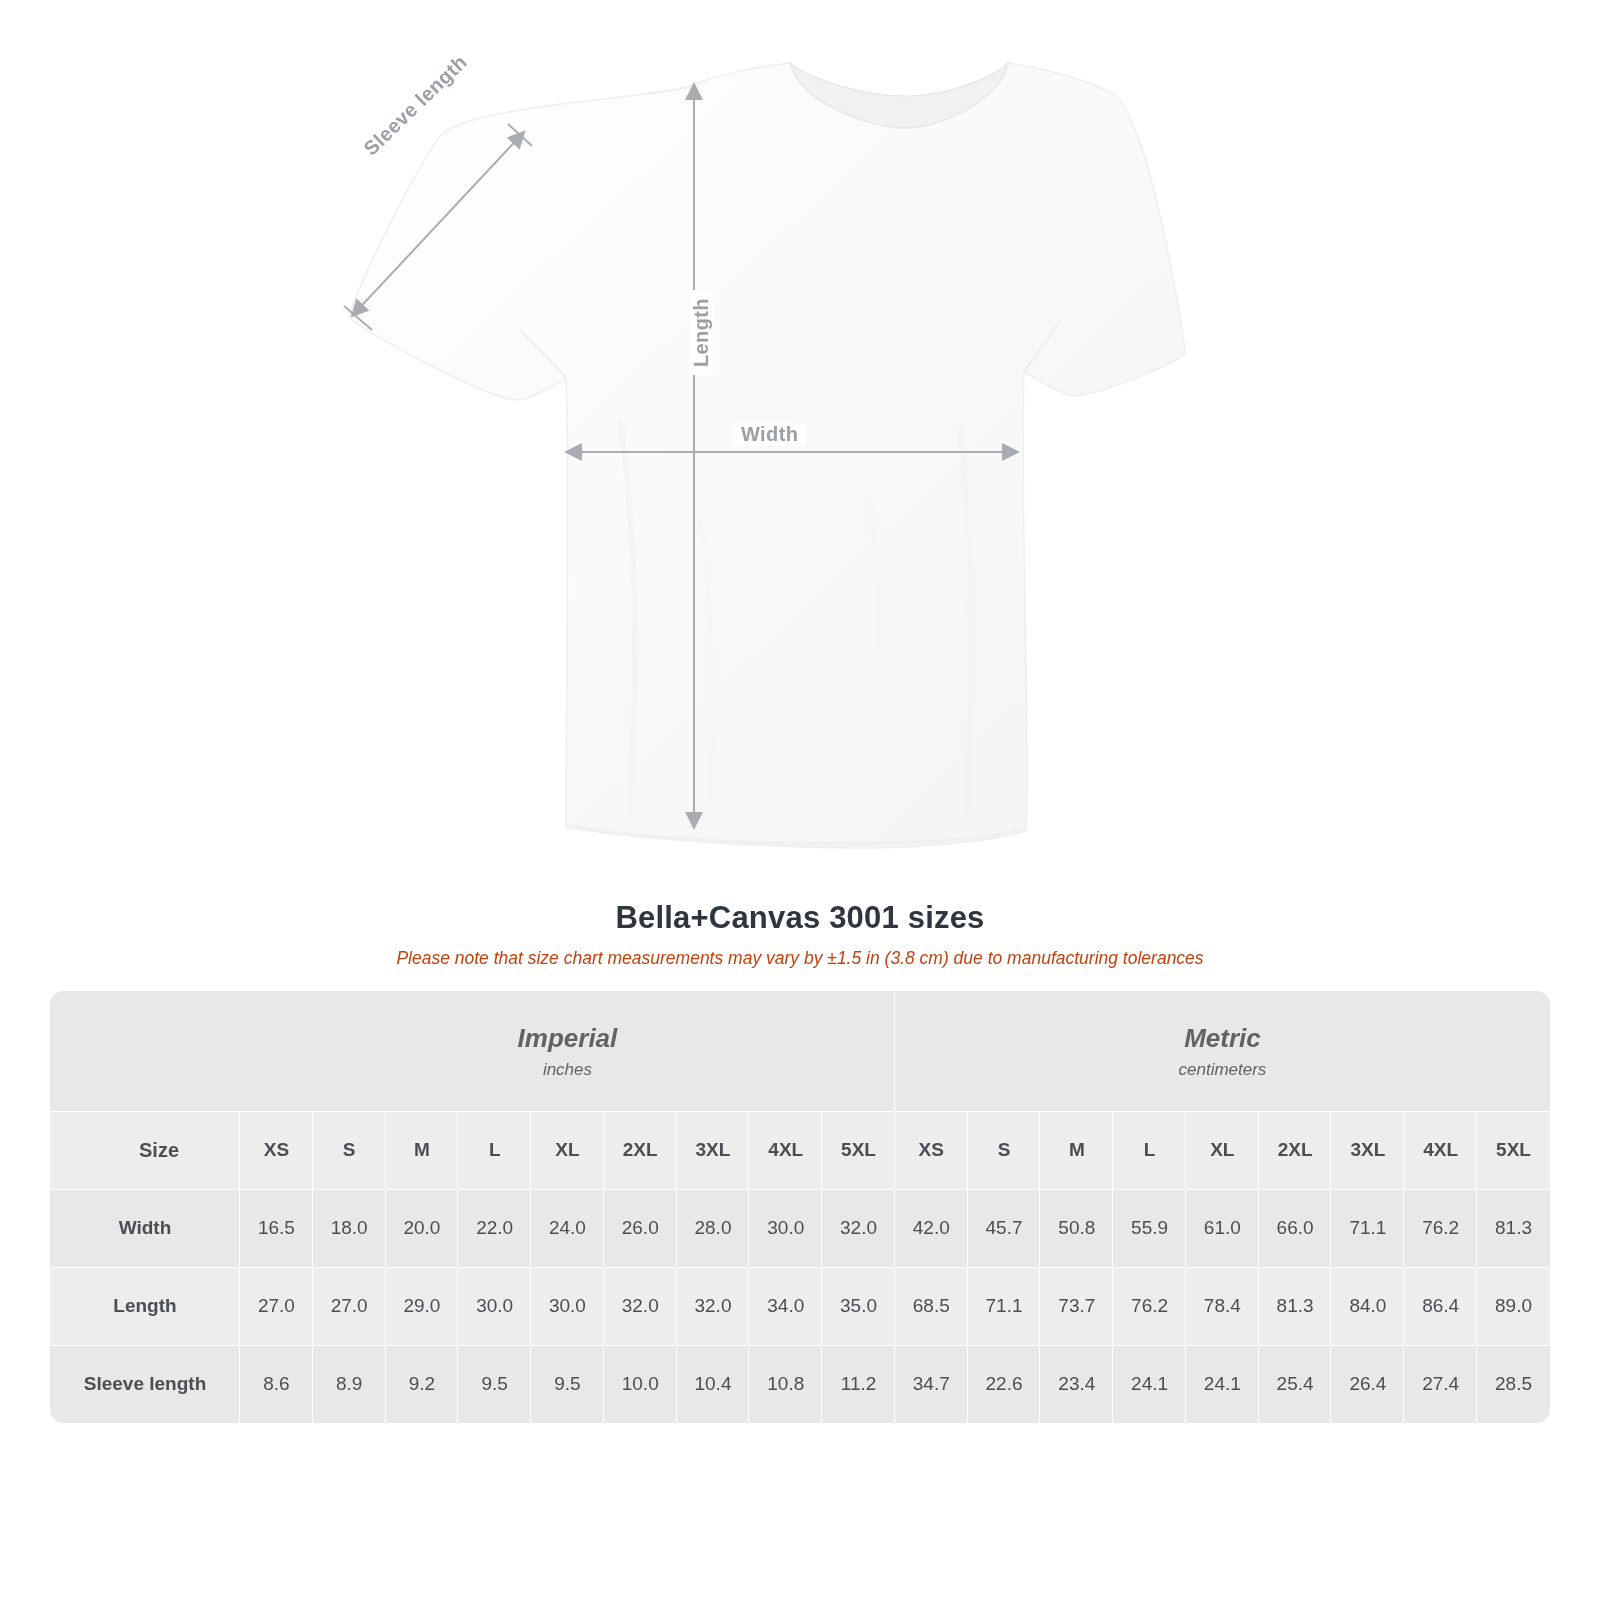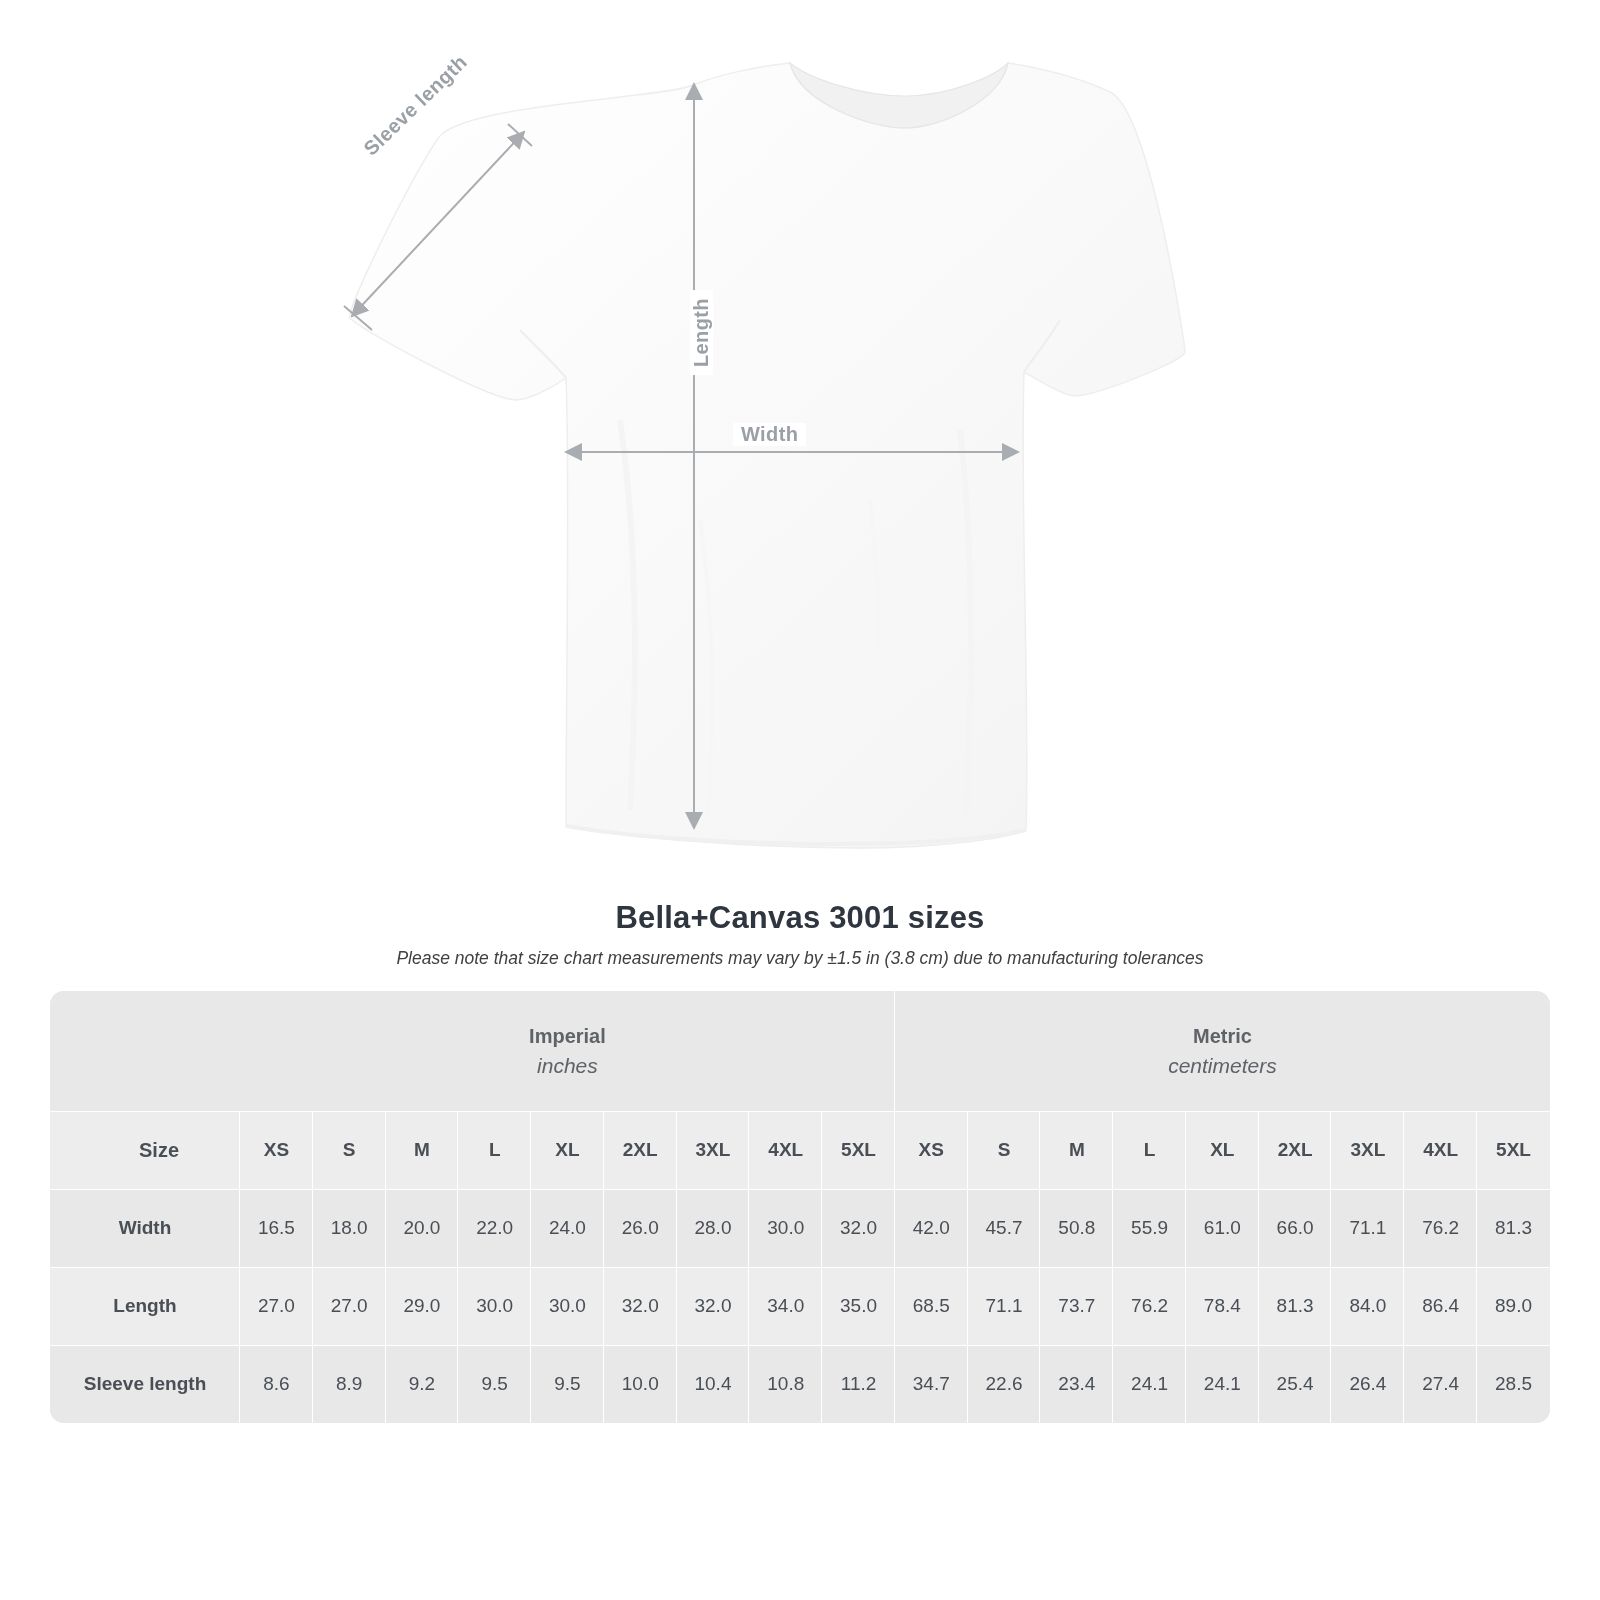--- a/index.html
+++ b/index.html
@@ -65,21 +65,21 @@
   .chart-title {
     font-size: 31px;
     font-weight: bold;
     color: #2f3640;
     margin: 0;
     letter-spacing: 0.2px;
   }
   .chart-note {
     font-size: 17.5px;
     font-style: italic;
-    color: #404040;
+    color: #c2410c;
     margin-top: 12px;
   }
 
   
   .table-wrap {
     margin: 22px 50px 0 50px;
     border-radius: 14px;
     overflow: hidden;
     background: #ededed;
   }
@@ -94,27 +94,28 @@
     color: #4a4f55;
     padding: 0;
     border: none;
   }
   .unit-row td {
     height: 120px;
     vertical-align: middle;
     background: #e8e8e8;
   }
   .unit-name {
-    font-size: 20px;
-    font-weight: bold;
+    font-size: 26px;
+    font-weight: bold;
+    font-style: italic;
     color: #5f6368;
     display: block;
   }
   .unit-sub {
-    font-size: 21px;
+    font-size: 17px;
     font-style: italic;
     color: #5f6368;
     display: block;
     margin-top: 6px;
   }
   .head-row td {
     height: 78px;
     background: #ededed;
     font-weight: bold;
     color: #4a4f55;

